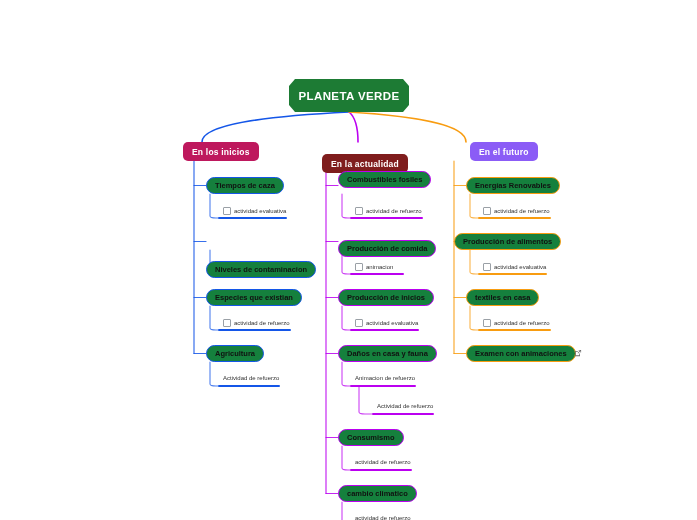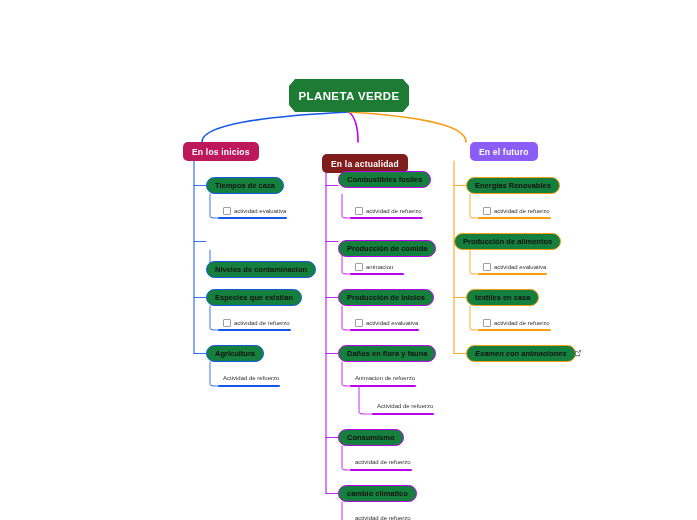--- a/index.html
+++ b/index.html
@@ -191,21 +191,21 @@
       <div class="bar" style="left: 350px; top: 273px; width: 54px; background: rgb(187, 0, 240);"></div>
       <div class="topic" style="left: 338px; top: 289px; border-color: rgb(187, 0, 240);">
         <span>Producción de inicios</span>
       </div>
       <div class="leaf" style="left: 355px; top: 319px;">
         <span class="chk"></span>
         <span>actividad evaluativa</span>
       </div>
       <div class="bar" style="left: 350px; top: 329px; width: 69.375px; background: rgb(187, 0, 240);"></div>
       <div class="topic" style="left: 338px; top: 345px; border-color: rgb(187, 0, 240);">
-        <span>Daños en flora y fauna</span>
+        <span>Daños en casa y fauna</span>
       </div>
       <div class="leaf" style="left: 355px; top: 375px;">
         <span>Animacion de refuerzo</span>
       </div>
       <div class="bar" style="left: 350px; top: 385px; width: 66.0469px; background: rgb(187, 0, 240);"></div>
       <div class="leaf" style="left: 377px; top: 403px;">
         <span>Actividad de refuerzo</span>
       </div>
       <div class="bar" style="left: 372px; top: 413px; width: 62.375px; background: rgb(187, 0, 240);"></div>
       <div class="topic" style="left: 338px; top: 429px; border-color: rgb(187, 0, 240);">
@@ -241,21 +241,21 @@
       </div>
       <div class="bar" style="left: 478px; top: 273px; width: 69.375px; background: rgb(248, 156, 16);"></div>
       <div class="topic" style="left: 466px; top: 289px; border-color: rgb(248, 156, 16);">
         <span>textiles en casa</span>
       </div>
       <div class="leaf" style="left: 483px; top: 319px;">
         <span class="chk"></span>
         <span>actividad de refuerzo</span>
       </div>
       <div class="bar" style="left: 478px; top: 329px; width: 72.7031px; background: rgb(248, 156, 16);"></div>
-      <div class="topic" style="left: 466px; top: 345px; border-color: rgb(248, 156, 16); font-style: italic;">
+      <div class="topic" style="left: 466px; top: 345px; border-color: rgb(248, 156, 16);">
         <span>Examen con animaciones</span>
       </div>
       <svg class="ext-icon" viewBox="0 0 16 16" style="position: absolute; left: 574px; top: 349px;">
         <path d="M2.2 4.2 h5.4 v1.4 H3.6 v7.0 h7.0 V9.2 h1.4 v5.2 H2.2 z" fill="#6b6b6b"></path>
         <path d="M9.2 1.8 h5.0 v5.0 h-1.4 V4.2 L8.2 9.0 7.2 8.0 12.0 3.2 H9.2 z" fill="#6b6b6b"></path>
       </svg>
     </div>
 </div>
 
 </body></html>

